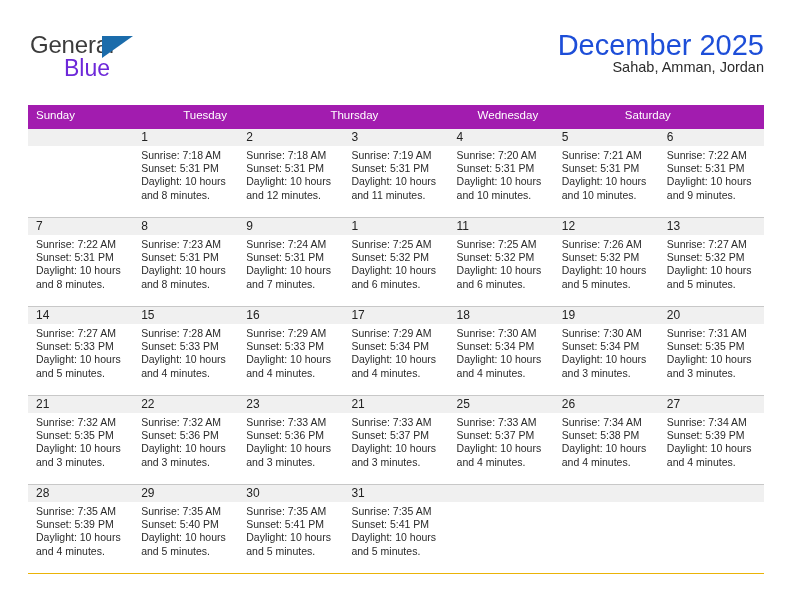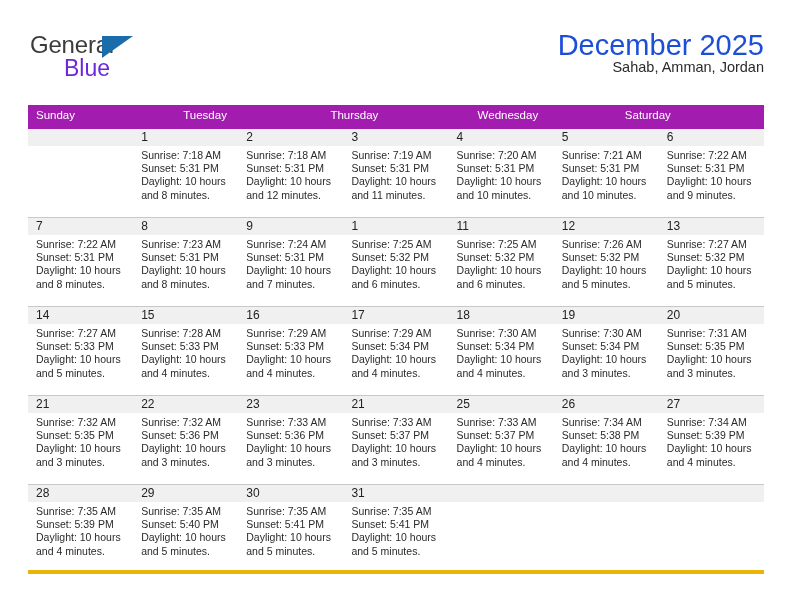--- a/index.html
+++ b/index.html
@@ -110,21 +110,21 @@
     overflow: hidden;
   }
 
   .week {
     display: flex;
     height: 89px;
     border-bottom: 1px solid #c8c8c8;
     box-sizing: border-box;
   }
   .week:last-child {
-    border-bottom: 4px solid #eab308;
+    border-bottom: 1px solid #eab308;
   }
 
   .day {
     flex: 1 1 0;
     box-sizing: border-box;
     position: relative;
     overflow: hidden;
   }
   .day-num-band {
     height: 17px;

